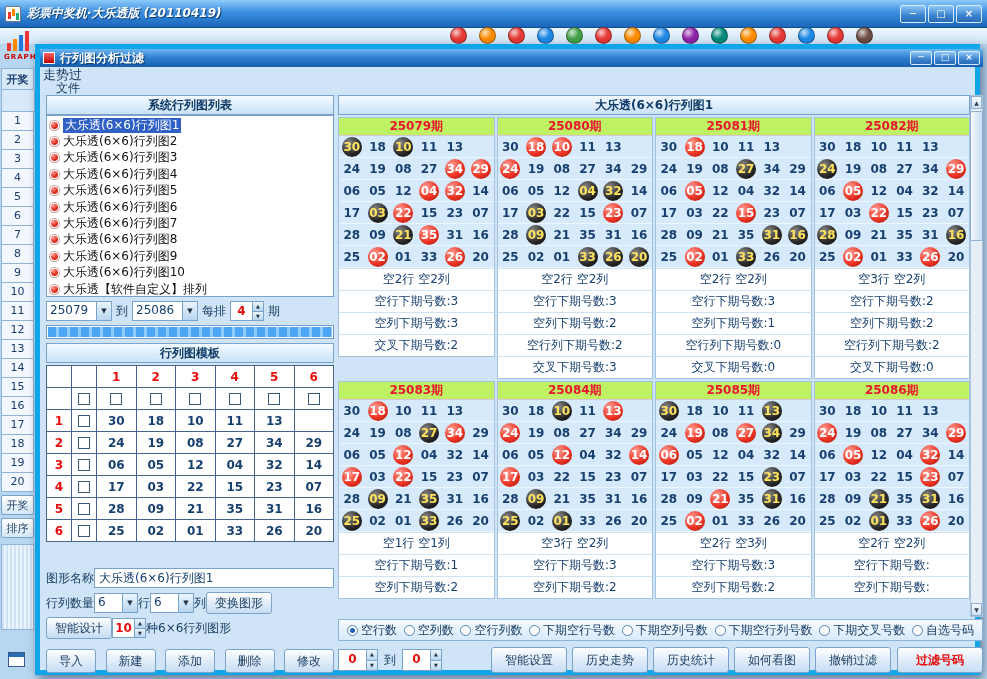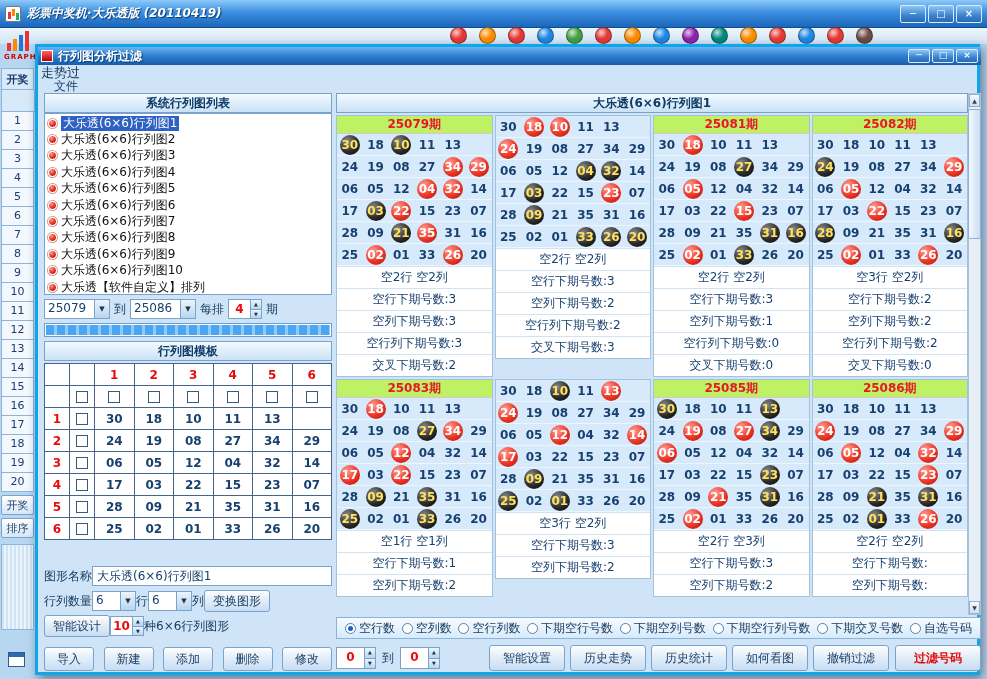--- a/index.html
+++ b/index.html
@@ -43,21 +43,21 @@
     border:1px solid #7aa3cc;border-radius:2px;background:linear-gradient(#ffffff,#d5e7f7);
     color:#1c3f63;font-family:inherit;}
   .sb-stripes{margin-top:6px;width:33px;height:86px;border:1px solid #8fb4d8;
     background:repeating-linear-gradient(90deg,#cfe3f5 0 2px,#ecf5fc 2px 4px);}
   .mini-icon{position:absolute;left:8px;top:652px;width:17px;height:15px;z-index:1;
     border:1px solid #345a8c;background:#fff;}
   .mini-icon::before{content:"";display:block;height:4px;background:#2a6cb4;}
 
   
   .dlg{position:absolute;left:35px;top:44px;width:945px;height:631px;z-index:10;
-    border:3px solid #0ea5e9;background:#cfe5f7;box-shadow:3px 4px 10px rgba(0,0,30,.45);}
+    border:5px solid #0ea5e9;background:#cfe5f7;box-shadow:3px 4px 10px rgba(0,0,30,.45);}
   .dlg-titlebar{position:absolute;left:0;top:0;width:943px;height:18px;
     background:linear-gradient(180deg,#6db5f2,#2e7ecf 50%,#175fae);display:flex;align-items:center;padding:0 3px;}
   .dlg-icon{width:12px;height:12px;background:linear-gradient(#f66,#b00);border:1px solid #fff;flex:none;}
   .dlg-title{color:#fff;font-weight:bold;font-size:12px;margin-left:5px;text-shadow:1px 1px 1px #0a3a70;}
   .dlg-controls{margin-left:auto;display:flex;gap:2px;}
   .dlg-controls .win-btn{width:22px;height:14px;line-height:11px;font-size:9px;}
   .trend-tab{position:absolute;left:3px;top:19px;height:13px;line-height:13px;font-size:13px;color:#13335a;}
   .menubar{position:absolute;left:0;top:32px;width:943px;height:14px;line-height:14px;}
   .menu-item{display:inline-block;padding:0 6px;margin-left:10px;}
 
@@ -588,24 +588,24 @@
                 <span class="num ball red">26</span>
               </div>
               <div class="pg-cell">
                 <span class="num">20</span>
               </div>
             </div>
           </div>
           <div class="panel-stat">空2行 空2列</div>
           <div class="panel-stat">空行下期号数:3</div>
           <div class="panel-stat">空列下期号数:3</div>
-          <div class="panel-stat">空行列下期号数:3</div>
           <div class="panel-stat">交叉下期号数:2</div>
         </div>
         <div class="panel">
+          <div class="panel-header">25080期</div>
           <div class="panel-grid">
             <div class="pg-row">
               <div class="pg-cell">
                 <span class="num">30</span>
               </div>
               <div class="pg-cell">
                 <span class="num ball red">18</span>
               </div>
               <div class="pg-cell">
                 <span class="num ball red">10</span>
@@ -1101,20 +1101,21 @@
               <div class="pg-cell">
                 <span class="num">20</span>
               </div>
             </div>
           </div>
           <div class="panel-stat">空1行 空1列</div>
           <div class="panel-stat">空行下期号数:1</div>
           <div class="panel-stat">空列下期号数:2</div>
         </div>
         <div class="panel">
+          <div class="panel-header">25084期</div>
           <div class="panel-grid">
             <div class="pg-row">
               <div class="pg-cell">
                 <span class="num">30</span>
               </div>
               <div class="pg-cell">
                 <span class="num">18</span>
               </div>
               <div class="pg-cell">
                 <span class="num ball dark">10</span>

